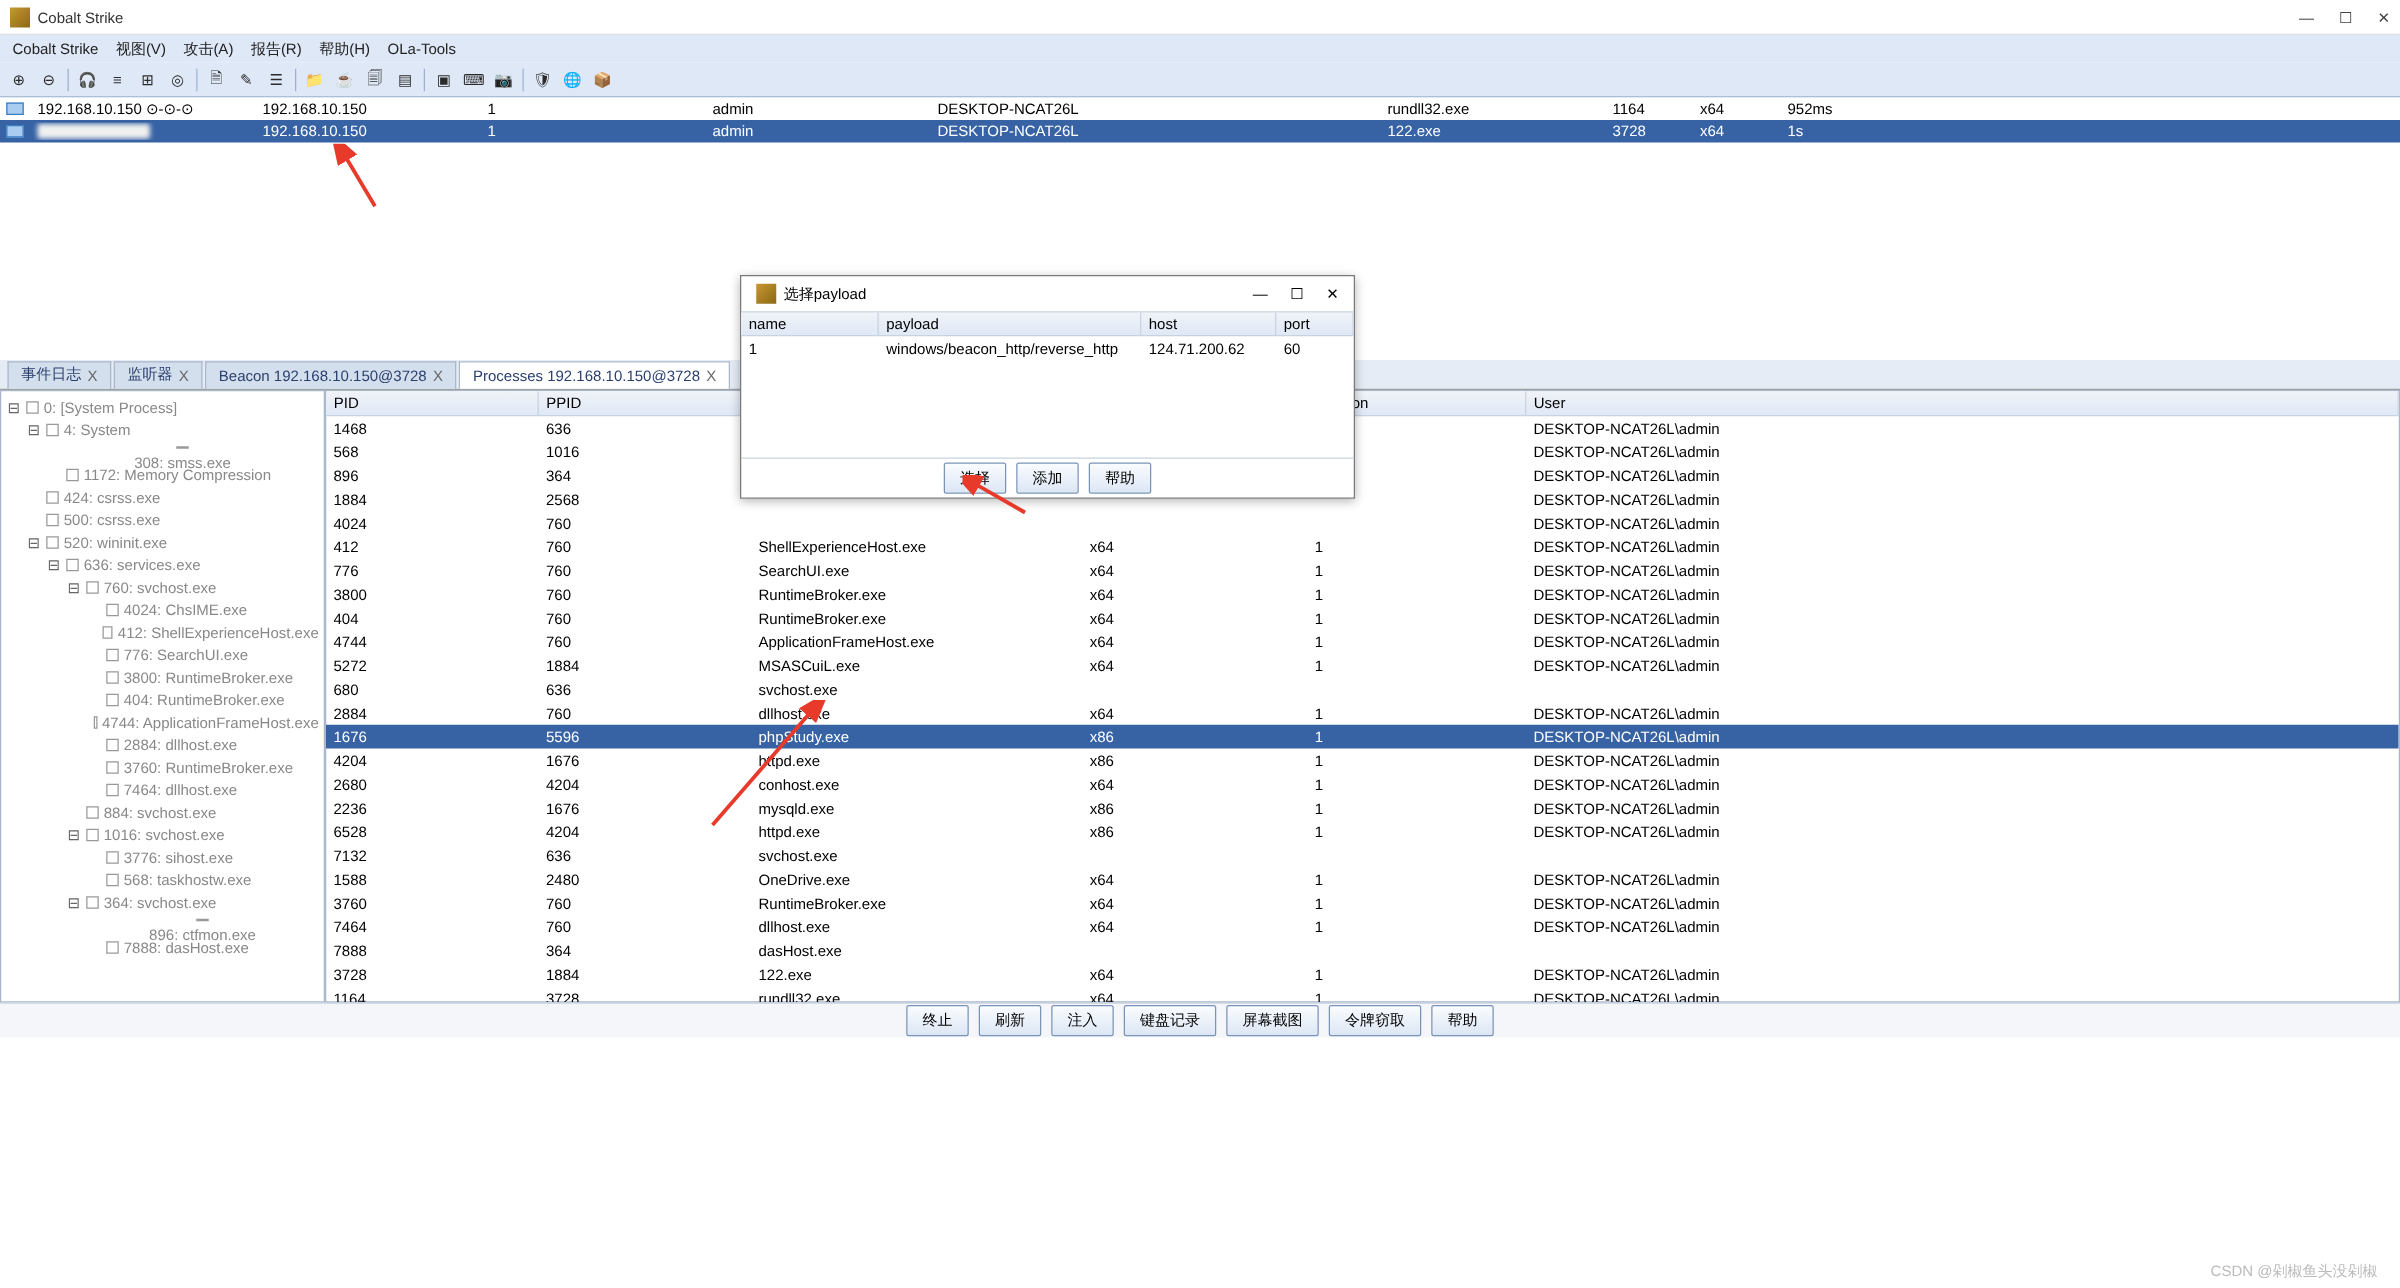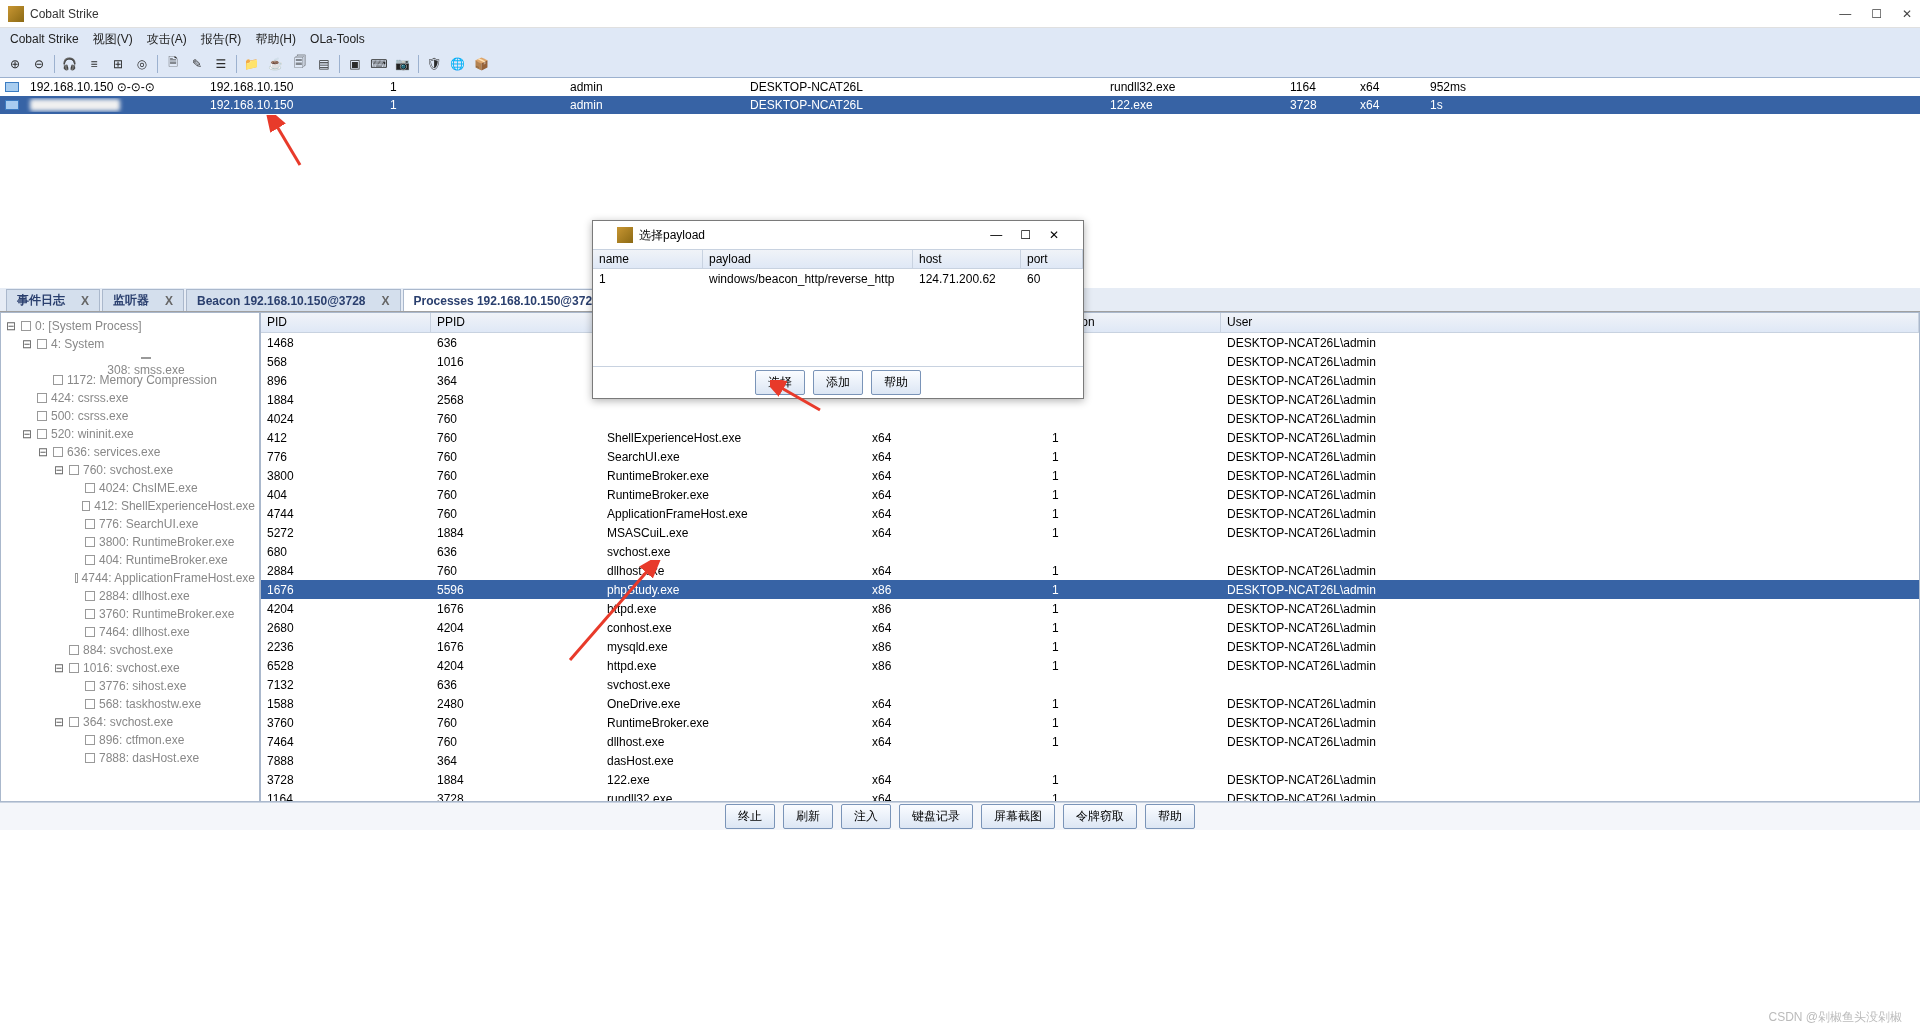--- a/index.html
+++ b/index.html
@@ -18,40 +18,40 @@
 .sess-head { height:20px; background:linear-gradient(#f0f3f8,#dfe8f6); display:flex; border:1px solid #aab8cc; }
 .sess-head div { border-right:1px solid #c8d2e0; padding:2px 6px; color:#222; }
 .sess-row { height:18px; display:flex; align-items:center; font-size:11px; }
 .sess-row div { padding:1px 6px; overflow:hidden; white-space:nowrap; }
 .sess-row.sel { background:#3763a5; color:#fff; }
 .sess-icon { width:24px; display:flex; justify-content:center; }
 .monitor { width:14px; height:10px; border:1px solid #3b7cc2; background:#a8cdf0; }
 .sess-blur { background:#f0f0f0; filter:blur(2px); height:12px; width:90px; border-radius:2px; }
 .col-ext{width:180px}.col-int{width:180px}.col-lis{width:180px}.col-usr{width:180px}.col-cmp{width:180px}.col-note{width:180px}.col-proc{width:180px}.col-pid{width:70px}.col-arch{width:70px}.col-last{width:70px}
 .tabs { height:24px; display:flex; align-items:flex-end; background:#e6ecf5; padding-left:6px; gap:2px; border-bottom:1px solid #a0a0a0; }
-.tab { height:22px; padding:3px 10px; border:1px solid #aab8cc; border-bottom:none; background:#d4dfed; display:flex; gap:16px; align-items:center; cursor:pointer; color:#2a3f6e;font-weight:bold; }
+.tab { height:22px; padding:3px 10px; border:1px solid #aab8cc; border-bottom:none; background:#d4dfed; display:flex; gap:5px; align-items:flex-end; cursor:pointer; color:#2a3f6e; }
 .tab.active { background:#fff; }
 .tab .x { color:#666; }
 .main { display:flex; height:490px; }
 .tree { width:260px; border:1px solid #aab8cc; overflow:auto; background:#fff; padding:4px; color:#888; }
 .tree .node { display:flex; align-items:center; gap:4px; height:18px; white-space:nowrap; }
 .tree .sq { width:10px; height:10px; border:1px solid #999; display:inline-block; }
 .proc-panel { flex:1; border:1px solid #aab8cc; display:flex; flex-direction:column; overflow:hidden; }
 .proc-head { height:20px; background:linear-gradient(#f0f3f8,#dfe8f6); display:flex; border-bottom:1px solid #c8d2e0; }
 .proc-head div { border-right:1px solid #c8d2e0; padding:2px 6px; }
 .proc-body { flex:1; overflow:auto; }
 .proc-row { height:19px; display:flex; align-items:center; }
 .proc-row div { padding:1px 6px; }
 .proc-row.sel { background:#3763a5; color:#fff; }
 .pc-pid{width:170px}.pc-ppid{width:170px}.pc-name{width:265px}.pc-arch{width:180px}.pc-sess{width:175px}.pc-user{flex:1}
 .bottombar { height:28px; display:flex; justify-content:center; align-items:center; gap:8px; background:#f4f6fa; border-top:1px solid #c8d2e0; }
 .btn { padding:3px 12px; background:linear-gradient(#fafcff,#dce6f4); border:1px solid #7a94b8; cursor:pointer; border-radius:2px; }
 .watermark { position:absolute; right:18px; bottom:4px; color:#bbb; font-size:12px; }
 .dialog { position:absolute; left:592px; top:220px; width:492px; background:#fff; border:1px solid #7a7a7a; box-shadow:0 2px 8px rgba(0,0,0,.3); z-index:50; }
-.dlg-title { height:28px; display:flex; align-items:center; padding:0 24px; }
+.dlg-title { height:28px; display:flex; align-items:center; padding:0 12px; }
 .dlg-title .icon { width:16px; height:16px; background:linear-gradient(135deg,#c89632,#8b6914); margin-right:6px; }
 .dlg-title .t { flex:1; }
 .dlg-title .btns { display:flex; gap:18px; font-size:14px; }
 .dlg-head { height:20px; background:linear-gradient(#f0f3f8,#dfe8f6); display:flex; border-top:1px solid #c8d2e0; border-bottom:1px solid #c8d2e0; }
 .dlg-head div { border-right:1px solid #c8d2e0; padding:2px 6px; }
 .dlg-row { height:19px; display:flex; align-items:center; }
 .dlg-row.sel { background:#3763a5; color:#fff; }
 .dlg-row div { padding:1px 6px; }
 .dc-n{width:110px}.dc-p{width:210px}.dc-h{width:108px}.dc-po{flex:1}
 .dlg-body { height:78px; }
@@ -273,21 +273,21 @@
       <div class="node" style="padding-left: 64px;">
         <span style="width:12px;text-align:center;color:#666"></span>
         <span class="sq"></span>
         <span>568: taskhostw.exe</span>
       </div>
       <div class="node" style="padding-left: 48px;">
         <span style="width:12px;text-align:center;color:#666">⊟</span>
         <span class="sq"></span>
         <span>364: svchost.exe</span>
       </div>
-      <div class="node" style="padding-left: 64px;">
+      <div class="node" style="padding-left: 64px; flex-direction: column;">
         <span style="width:12px;text-align:center;color:#666"></span>
         <span class="sq"></span>
         <span>896: ctfmon.exe</span>
       </div>
       <div class="node" style="padding-left: 64px;">
         <span style="width:12px;text-align:center;color:#666"></span>
         <span class="sq"></span>
         <span>7888: dasHost.exe</span>
       </div>
     </div>

